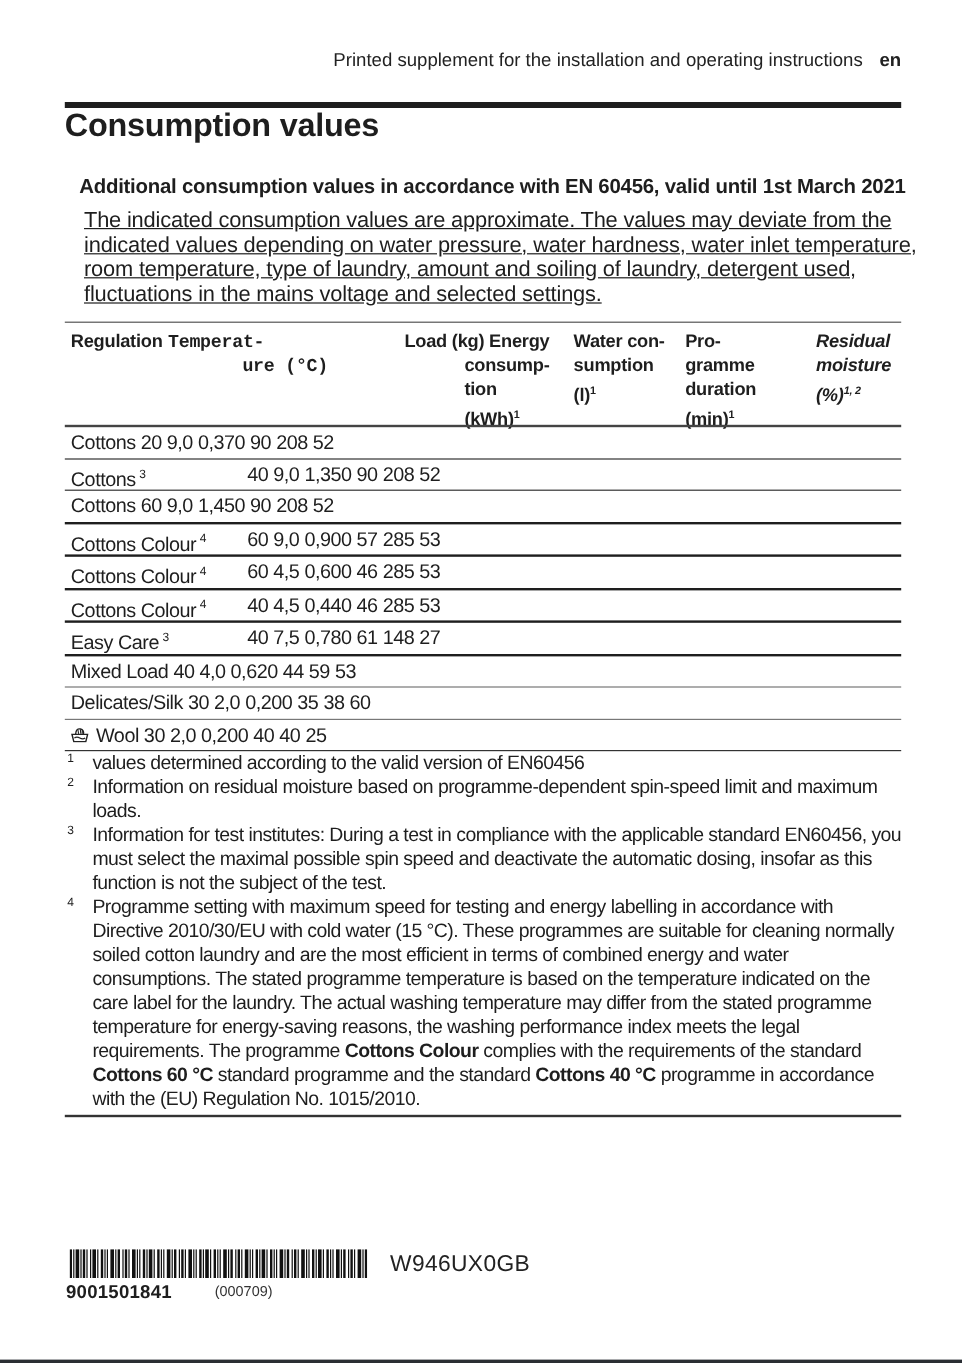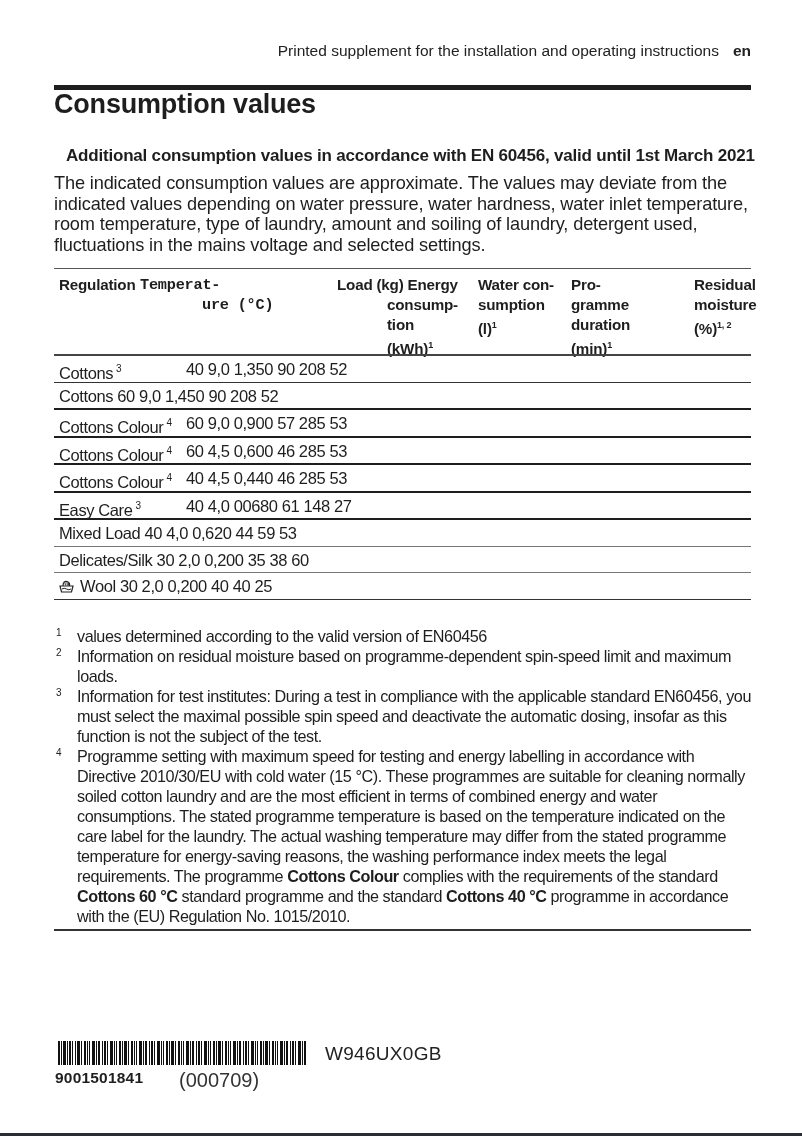--- a/index.html
+++ b/index.html
@@ -3,50 +3,50 @@
 <meta charset="utf-8">
 <style>
   html, body { margin: 0; padding: 0; background: #ffffff; }
   body { width: 802px; height: 1136px; position: relative; overflow: hidden; color: #1e1e1e; font-family: "Liberation Sans", sans-serif; }
   .page { position: absolute; left: 54px; top: 0; width: 697px; }
   .running-head { position: absolute; top: 42px; right: 0; font-size: 15.5px; color: #222; white-space: nowrap; }
   .running-head .lang { font-weight: bold; margin-left: 14px; }
   .title-rule { position: absolute; top: 85px; left: 0; width: 697px; height: 5px; background: #1e1e1e; }
   .title { position: absolute; top: 89px; left: 0; font-size: 27px; font-weight: bold; margin: 0; color: #1e1e1e; letter-spacing: -0.2px; }
   .subheading { position: absolute; top: 134px; left: 0; width: 697px; font-size: 17px; font-weight: bold; line-height: 19px; margin: 12px; letter-spacing: -0.2px; }
-  .intro { position: absolute; top: 173px; left: 0; width: 700px; font-size: 18.2px; line-height: 20.5px; margin: 0; letter-spacing: -0.15px; }
+  .intro { position: absolute; top: 173px; left: 16px; width: 700px; font-size: 18.2px; line-height: 20.5px; margin: 0; letter-spacing: -0.15px; text-decoration: underline; }
   .table-top-rule { position: absolute; top: 268px; left: 0; width: 697px; height: 1px; background: #555; }
   .thead { position: absolute; top: 275px; left: 0; width: 697px; height: 80px; font-weight: bold; font-size: 15.2px; line-height: 20px; letter-spacing: -0.2px; }
   .thead .th { position: absolute; top: 0; }
   .thead sup { font-size: 9px; vertical-align: 6px; }
   .th-programme { left: 5px; }
   .th-temp { left: 86px; font-family: Liberation Mono, monospace; }
   .th-temp .l2 { display: block; padding-left: 62px; }
   .th-load { left: 239px; margin-left: 44px; }
   .th-energy-tail { left: 333px; top: 20px !important; }
   .th-water { left: 424px; }
   .th-duration { left: 517px; }
-  .th-moisture { left: 640px; }
+  .th-moisture { left: 626px; font-style: italic; }
   .thead-rule { position: absolute; top: 354px; left: 0; width: 697px; height: 2px; background: #444; }
   .tbody { position: absolute; top: 356px; left: 0; width: 697px; }
   .tr { position: relative; height: 25.5px; border-bottom: 1.5px solid #333; font-family: "Liberation Sans", sans-serif; font-size: 16.5px; line-height: 26px; color: #1e1e1e; white-space: nowrap; letter-spacing: -0.4px; transform-origin: left; }
   .tr.thick { border-bottom: 2.5px solid #1e1e1e; }
   .tr.thin { border-bottom: 1px solid #777; }
   .tr .cell { position: absolute; left: 5px; top: 0; }
-  .tr .cell.rest { left: 132px; }
+  .tr .cell.rest { left: 152px; }
   .tr sup { font-size: 10px; vertical-align: 7px; margin-left: 3px; }
   .wool-icon { display: inline-block; width: 15px; height: 13px; vertical-align: -1px; margin-right: 6px; }
   .notes { position: absolute; top: 626px; left: 0; width: 697px; font-size: 16.2px; line-height: 20px; letter-spacing: -0.45px; }
   .note { position: relative; padding-left: 23px; }
   .note .num { position: absolute; left: 2px; top: -3px; font-size: 10px; }
   .note b { font-weight: bold; }
   .notes-rule { position: absolute; top: 929px; left: 0; width: 697px; height: 1.5px; background: #333; }
   .barcode { position: absolute; top: 1041px; left: 4px; width: 248px; height: 24px; }
   .barcode-number { position: absolute; top: 1069px; left: 1px; font-size: 15.5px; font-weight: bold; letter-spacing: 0.2px; }
-  .barcode-sub { position: absolute; top: 1069px; left: 125px; font-size: 20px; color: #333; }
+  .barcode-sub { position: absolute; top: 1069px; left: 125px; font-size: 12px; color: #333; }
   .model-code { position: absolute; top: 1043px; left: 271px; font-size: 19px; color: #222; letter-spacing: 0.3px; }
   .bottom-edge { position: absolute; left: 0; top: 1133px; width: 802px; height: 3px; background: #2a2e33; }
 </style>
 </head>
 <body>
 
 <div class="page">
 
   <div class="running-head">
     <span>Printed supplement for the installation and operating instructions</span><span class="lang">en</span>
@@ -86,41 +86,44 @@
     <div class="th th-moisture">
       <div>Residual</div>
       <div>moisture</div>
       <div><span>(%)</span><sup>1, 2</sup></div>
     </div>
   </div>
   <div class="thead-rule"></div>
 
   <div class="tbody">
     <div class="tr">
+      <span class="cell">Cottons 20 9,0 0,370 90 208 52</span>
+    </div>
+    <div class="tr">
       <span class="cell"><span>Cottons</span><sup>3</sup></span>
       <span class="cell rest">40 9,0 1,350 90 208 52</span>
     </div>
     <div class="tr thick">
       <span class="cell">Cottons 60 9,0 1,450 90 208 52</span>
     </div>
     <div class="tr thick">
       <span class="cell"><span>Cottons Colour</span><sup>4</sup></span>
       <span class="cell rest">60 9,0 0,900 57 285 53</span>
     </div>
     <div class="tr thick">
       <span class="cell"><span>Cottons Colour</span><sup>4</sup></span>
       <span class="cell rest">60 4,5 0,600 46 285 53</span>
     </div>
     <div class="tr thick">
       <span class="cell"><span>Cottons Colour</span><sup>4</sup></span>
       <span class="cell rest">40 4,5 0,440 46 285 53</span>
     </div>
     <div class="tr thick">
       <span class="cell"><span>Easy Care</span><sup>3</sup></span>
-      <span class="cell rest">40 4,0 00680 61 148 27</span>
+      <span class="cell rest">40 7,5 0,780 61 148 27</span>
     </div>
     <div class="tr thin">
       <span class="cell">Mixed Load 40 4,0 0,620 44 59 53</span>
     </div>
     <div class="tr thin">
       <span class="cell">Delicates/Silk 30 2,0 0,200 35 38 60</span>
     </div>
     <div class="tr">
       <span class="cell">
         <svg class="wool-icon" viewBox="0 0 15 13">

